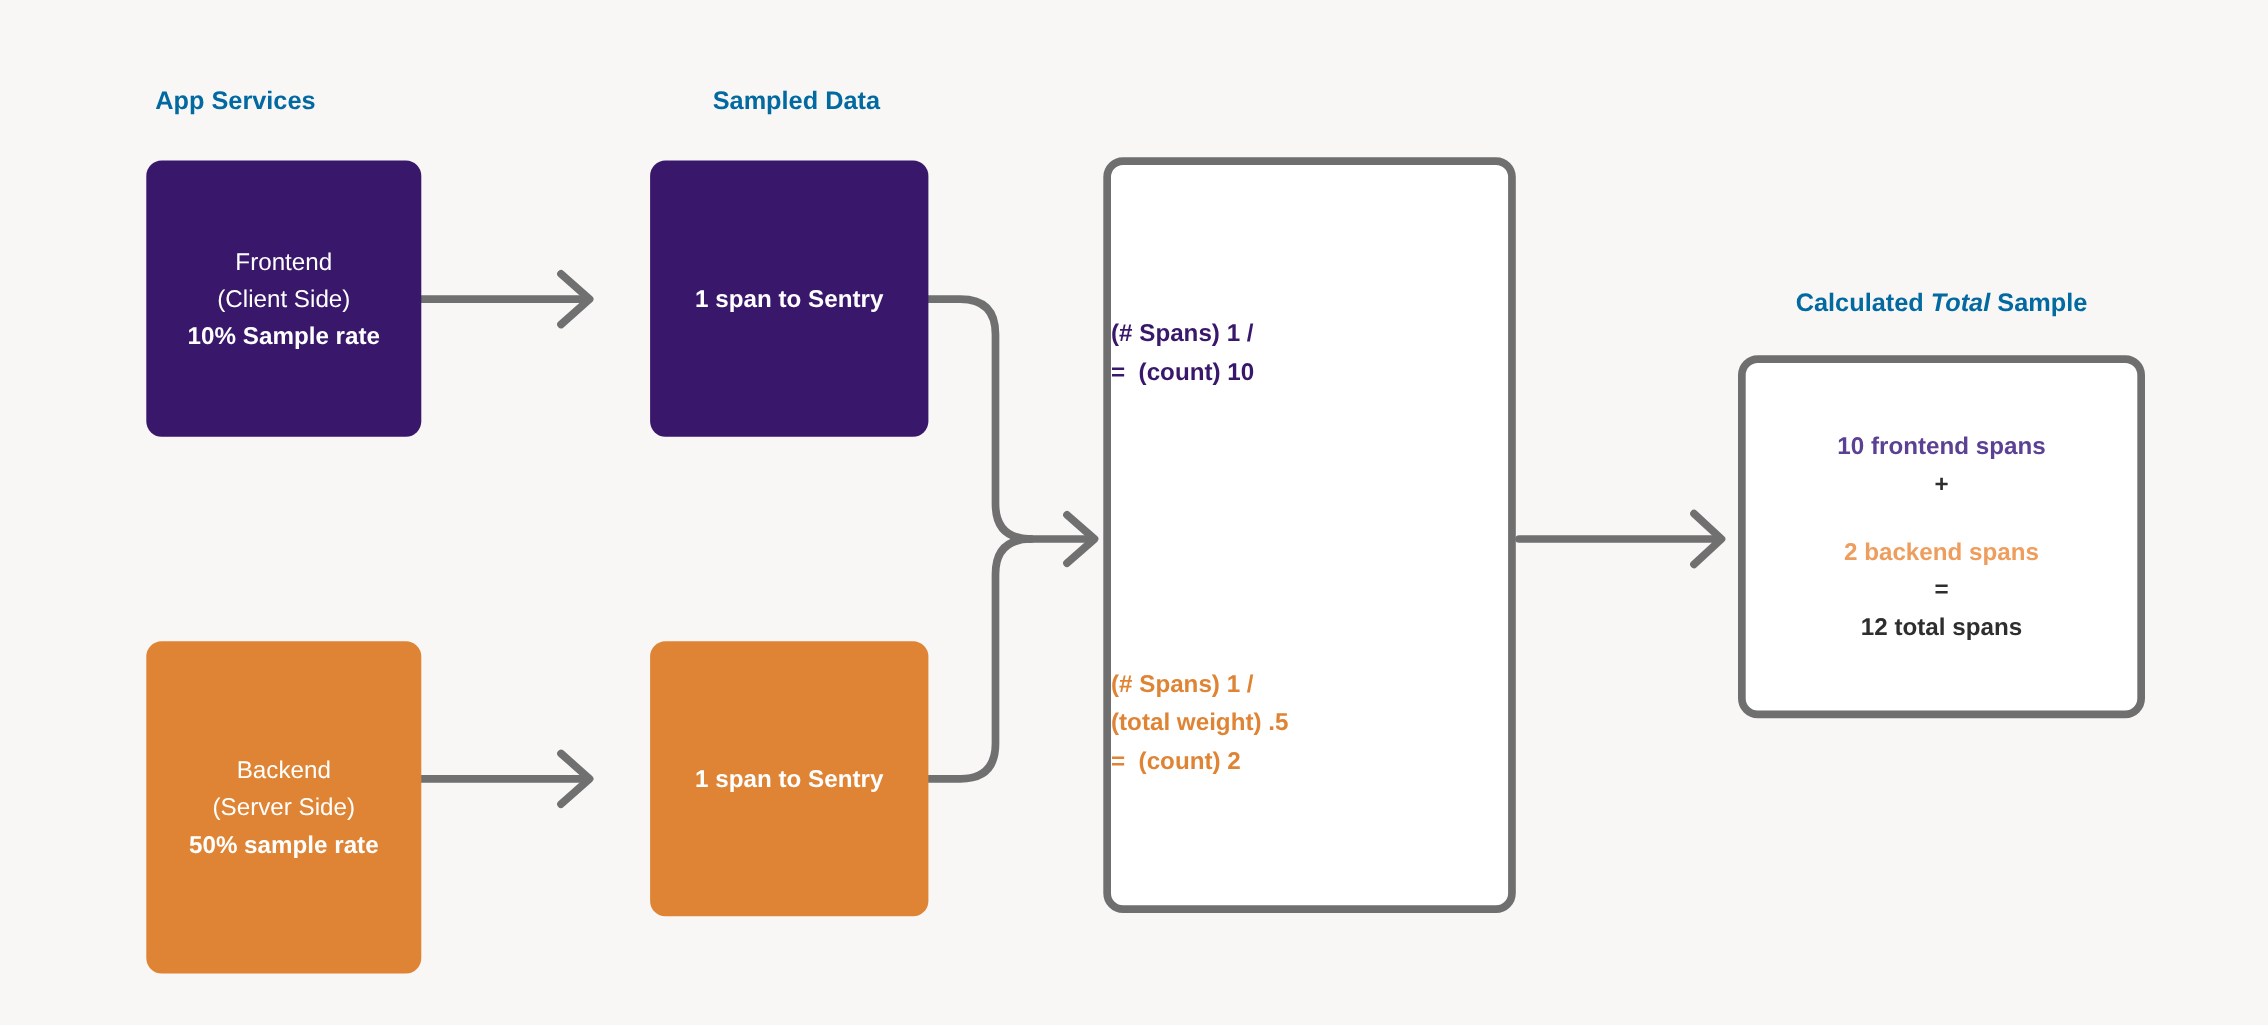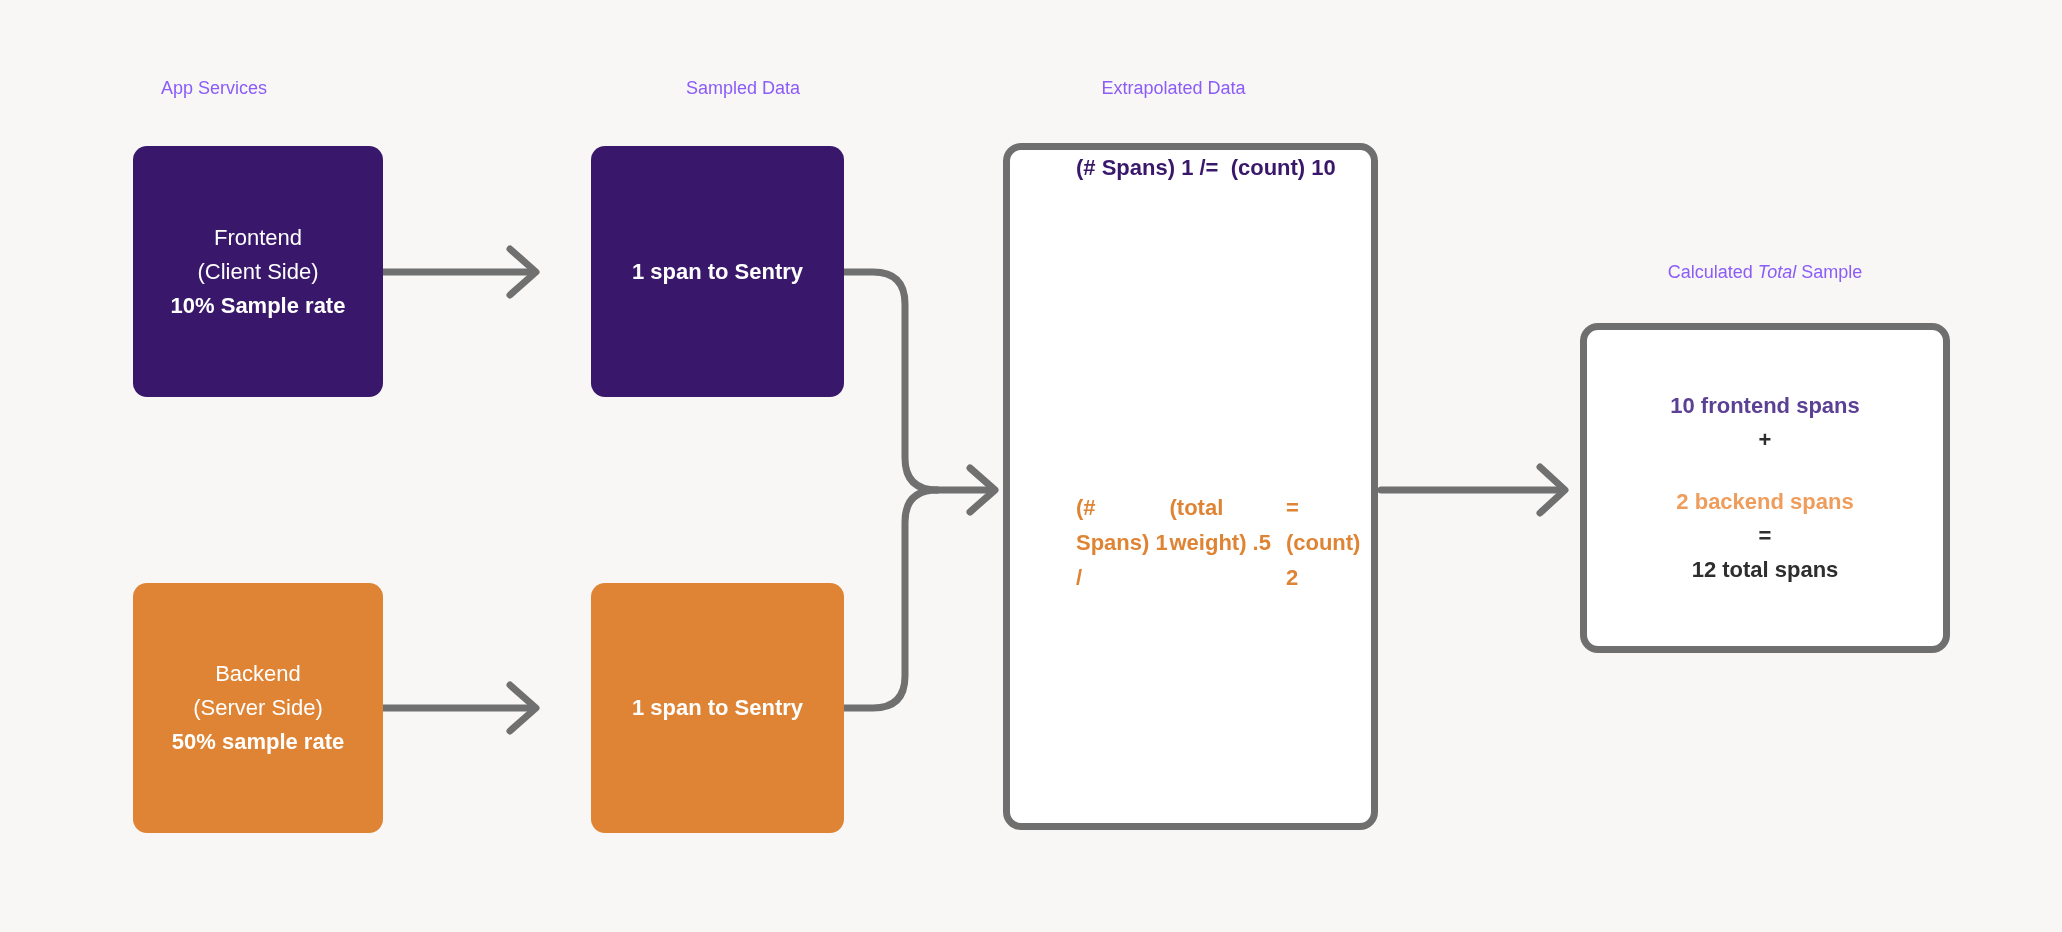--- a/index.html
+++ b/index.html
@@ -6,23 +6,23 @@
   .canvas {
     position: relative;
     width: 2062px;
     height: 932px;
     background: #F8F7F6;
     font-family: "Liberation Sans", "DejaVu Sans", sans-serif;
     overflow: hidden;
   }
   .col-header {
     position: absolute;
-    font-size: 18px;
-    font-weight: normal;
-    color: #8b5cf6;
+    font-size: 23px;
+    font-weight: bold;
+    color: #0369a1;
     text-align: center;
     white-space: nowrap;
   }
   .h-app        { left: 89px;   top: 78px;  width: 250px; }
   .h-sampled    { left: 547px;  top: 78px;  width: 253px; text-align: right; }
   .h-extrap     { left: 986px;  top: 78px;  width: 375px; }
   .h-calc       { left: 1580px; top: 262px; width: 370px; }
 
   .node {
     position: absolute;
@@ -33,40 +33,39 @@
     justify-content: center;
     color: #FFFFFF;
     font-size: 22px;
     line-height: 34px;
     text-align: center;
     margin-left: 44px;
   }
   .node.purple { background: #39186B; }
   .node.orange { background: #DF8434; }
   .n-frontend         { left: 89px;  top: 146px; width: 250px; height: 251px; }
-  .n-backend          { left: 89px;  top: 583px; width: 250px; height: 250px; }
+  .n-backend          { left: 89px;  top: 583px; width: 250px; height: 302px; }
   .n-sampled-frontend { left: 547px; top: 146px; width: 253px; height: 251px; }
   .n-sampled-backend  { left: 547px; top: 583px; width: 253px; height: 250px; }
   .bold { font-weight: bold; }
 
   .white-box {
     position: absolute;
     background: #FFFFFF;
     border: 7px solid #6F6F6F;
     border-radius: 18px;
     box-sizing: border-box;
   }
   .b-extrapolated { left: 1003px; top: 143px; width: 375px; height: 687px; }
   .ex-section {
     position: absolute;
     left: 0; right: 0;
     display: flex;
-    flex-direction: row;
-    justify-content: flex-start;
-    padding-left: 66px;
+    flex-direction: column;
+    justify-content: center;
     font-size: 22px;
     font-weight: bold;
     line-height: 35px;
   }
   .ex-top    { top: 0;     height: 340px; color: #39186B; }
   .ex-bottom { top: 340px; bottom: 0;     color: #DF8434; }
   .ex-line   { white-space: pre-wrap; }
 
   .b-calculated {
     left: 1580px; top: 323px; width: 370px; height: 330px;
@@ -95,21 +94,20 @@
     stroke-linejoin: round;
   }
 </style>
 </head>
 <body>
 
 <div class="canvas">
 
   <div class="col-header h-app">App Services</div>
   <div class="col-header h-sampled">Sampled Data</div>
-  <div class="col-header h-extrap">Extrapolated Data</div>
   <div class="col-header h-calc">
     <span>Calculated</span>
     <em>Total</em>
     <span>Sample</span>
   </div>
 
   <svg class="connectors" width="2062" height="932" viewBox="0 0 2062 932">
     <g>
       <path d="M352 272 H532"></path>
       <path d="M510 249 L536 272 L510 295"></path>

